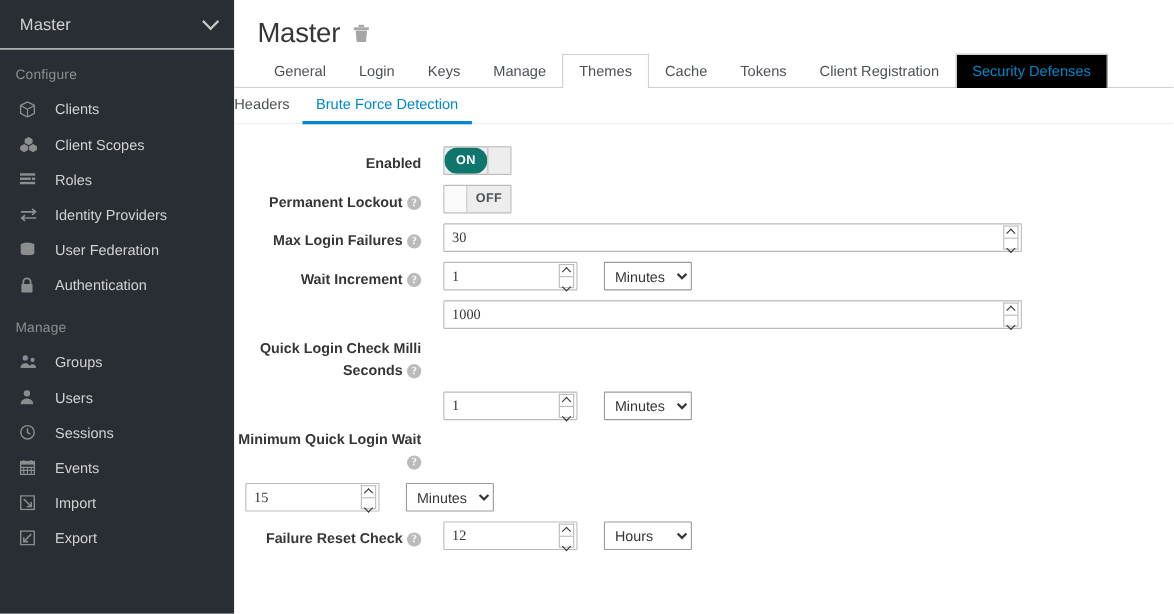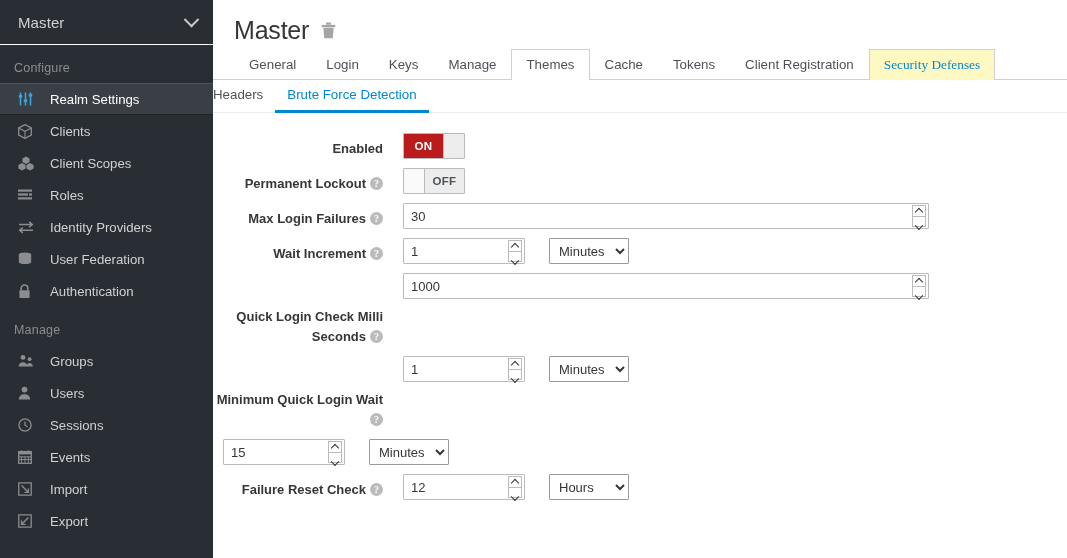--- a/index.html
+++ b/index.html
@@ -112,24 +112,23 @@
     position: relative;
     top: 1px;
     background: transparent;
     white-space: nowrap;
   }
   .tab.hoverish {
     background: #ffffff;
     border-color: #d1d1d1;
   }
   .tab.active {
-    background: #fef9c3;
+    background: #000000;
     border-color: #d1d1d1;
     color: #0088ce;
-    font-family: Liberation Serif, serif;
   }
   .tab.active::after, .tab.hoverish::after {
     content: "";
     position: absolute;
     left: 0; right: 0; bottom: -1px;
     height: 1px; background: #ffffff;
   }
 
   
   .subtabs {
@@ -203,22 +202,23 @@
     background: #ededed;
     width: 62px;
   }
   .toggle .seg {
     display: flex; align-items: center; justify-content: center;
     font-size: 11.5px; font-weight: bold;
     letter-spacing: .3px;
   }
   .toggle.on .seg-on {
     flex: 1 1 auto;
-    background: #b91c1c;
+    background: #0f766e;
     color: #ffffff;
+    border-radius: 12px;
   }
   .toggle.on .seg-handle {
     flex: 0 0 21px;
     background: #ededed;
     border-left: 1px solid #bbb;
   }
   .toggle.off .seg-handle {
     flex: 0 0 21px;
     background: #fafafa;
     border-right: 1px solid #bbb;
@@ -228,21 +228,21 @@
     background: #ededed;
     color: #4d5258;
   }
 
   
   .inp-wrap { position: relative; display: inline-block; }
   input.txt {
     height: 26px;
     border: 1px solid #bbb;
     border-radius: 1px;
-    font-family: Liberation Sans, sans-serif;
+    font-family: Liberation Serif, serif;
     font-size: 13px;
     color: #363636;
     padding: 0 22px 0 7px;
     background: #ffffff;
     outline: none;
   }
   input.txt.wide { width: 526px; }
   input.txt.narrow { width: 122px; }
 
   .spinner {
@@ -314,33 +314,20 @@
 
   <div class="sidebar">
 
     <div class="realm-selector">
       <span class="rname">Master</span>
       <span class="chev-dn"></span>
     </div>
 
     <div class="nav-section">Configure</div>
 
-    <div class="nav-item active">
-      <span class="ico">
-        <svg width="15" height="14" viewBox="0 0 15 14" fill="none">
-          <line x1="2.5" y1="0.5" x2="2.5" y2="13.5" stroke="currentColor" stroke-width="1.6"></line>
-          <line x1="7.5" y1="0.5" x2="7.5" y2="13.5" stroke="currentColor" stroke-width="1.6"></line>
-          <line x1="12.5" y1="0.5" x2="12.5" y2="13.5" stroke="currentColor" stroke-width="1.6"></line>
-          <rect x="0.8" y="3" width="3.4" height="2.6" fill="currentColor"></rect>
-          <rect x="5.8" y="7.4" width="3.4" height="2.6" fill="currentColor"></rect>
-          <rect x="10.8" y="2" width="3.4" height="2.6" fill="currentColor"></rect>
-        </svg>
-      </span>
-      <span class="lbl">Realm Settings</span>
-    </div>
 
     <div class="nav-item">
       <span class="ico">
         <svg width="14" height="15" viewBox="0 0 14 15">
           <path d="M7 0.6 L13.3 3.9 L13.3 11 L7 14.4 L0.7 11 L0.7 3.9 Z" fill="none" stroke="currentColor" stroke-width="1.3"></path>
           <path d="M0.7 3.9 L7 7.3 L13.3 3.9 M7 7.3 L7 14.4" fill="none" stroke="currentColor" stroke-width="1.1"></path>
         </svg>
       </span>
       <span class="lbl">Clients</span>
     </div>

